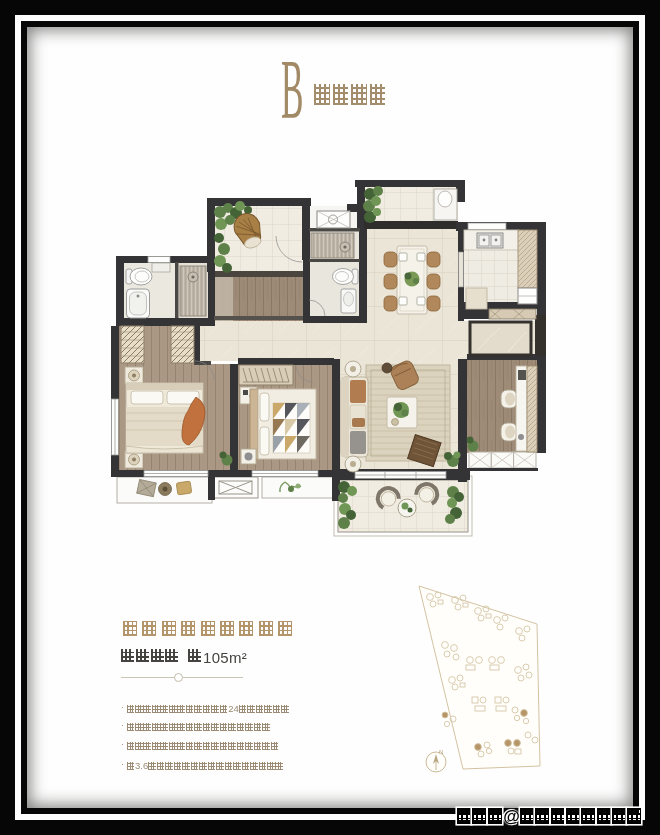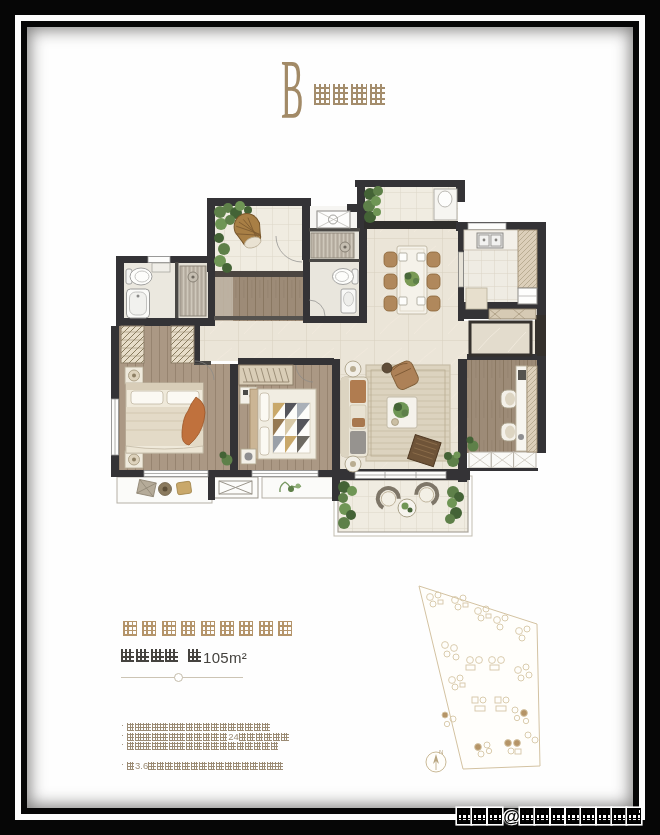--- a/index.html
+++ b/index.html
@@ -584,21 +584,21 @@
   <span class="hz g17"></span><span class="hz g17"></span><span class="hz g17"></span><span class="hz g17"></span><span class="hz g17"></span><span class="hz g17"></span><span class="hz g17"></span><span class="hz g17"></span><span class="hz g17"></span>
 </div>
 
 <div style="position:absolute;left:121px;top:648px;color:#45433f;">
   <span class="hz d15"></span><span class="hz d15"></span><span class="hz d15"></span><span class="hz d15"></span><span style="display:inline-block;width:8px;"></span><span class="hz d15"></span><span style="font-size:15px;font-family:'Liberation Sans',sans-serif;letter-spacing:0.3px;position:relative;top:1px;">105m²</span>
 </div>
 
 <div style="position:absolute;left:121px;top:677px;width:122px;height:1px;background:#ccc4b4;"></div>
 <div style="position:absolute;left:174px;top:673px;width:7px;height:7px;border:1px solid #c4bcaa;background:#fff;border-radius:50%;"></div>
 
-<div style="position:absolute;left:121px;top:732px;color:#9b8b74;font-size:9px;">
+<div style="position:absolute;left:121px;top:704px;color:#9b8b74;font-size:9px;">
   <span style="position:relative;top:-3px;">·&nbsp;</span><span class="hz b9"></span><span class="hz b9"></span><span class="hz b9"></span><span class="hz b9"></span><span class="hz b9"></span><span class="hz b9"></span><span class="hz b9"></span><span class="hz b9"></span><span class="hz b9"></span><span class="hz b9"></span><span class="hz b9"></span><span class="hz b9"></span><span style="font-size:9.5px;position:relative;top:-1.5px;">24</span><span class="hz b9"></span><span class="hz b9"></span><span class="hz b9"></span><span class="hz b9"></span><span class="hz b9"></span><span class="hz b9"></span>
 </div>
 
 <div style="position:absolute;left:121px;top:723px;color:#9b8b74;font-size:9px;">
   <span style="position:relative;top:-3px;">·&nbsp;</span><span class="hz b9"></span><span class="hz b9"></span><span class="hz b9"></span><span class="hz b9"></span><span class="hz b9"></span><span class="hz b9"></span><span class="hz b9"></span><span class="hz b9"></span><span class="hz b9"></span><span class="hz b9"></span><span class="hz b9"></span><span class="hz b9"></span><span class="hz b9"></span><span class="hz b9"></span><span class="hz b9"></span><span class="hz b9"></span><span class="hz b9"></span></div>
 
 <div style="position:absolute;left:121px;top:742px;color:#9b8b74;font-size:9px;">
   <span style="position:relative;top:-3px;">·&nbsp;</span><span class="hz b9"></span><span class="hz b9"></span><span class="hz b9"></span><span class="hz b9"></span><span class="hz b9"></span><span class="hz b9"></span><span class="hz b9"></span><span class="hz b9"></span><span class="hz b9"></span><span class="hz b9"></span><span class="hz b9"></span><span class="hz b9"></span><span class="hz b9"></span><span class="hz b9"></span><span class="hz b9"></span><span class="hz b9"></span><span class="hz b9"></span><span class="hz b9"></span></div>
 
 <div style="position:absolute;left:121px;top:761px;color:#9b8b74;font-size:9px;text-align:center;">

